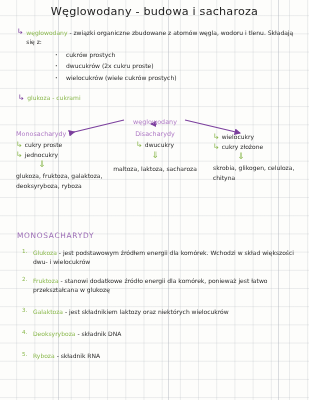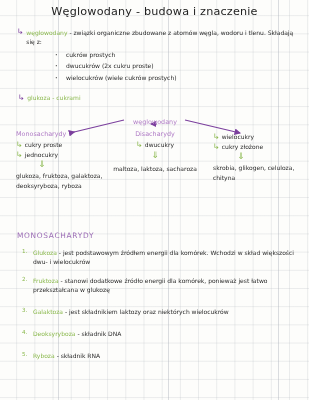--- a/index.html
+++ b/index.html
@@ -120,21 +120,21 @@
 </style>
 </head>
 <body>
 
 <div id="page">
 
   <div class="vedge" style="left:58px;"></div>
   <div class="vedge" style="left:168px;"></div>
   <div class="vedge" style="left:278px;"></div>
 
-  <div class="title">Węglowodany - budowa i znaczenie</div>
+  <div class="title">Węglowodany - budowa i sacharoza</div>
 
   <div class="intro">
     <div class="intro-row">
       <span class="hook">↳</span>
       <div class="intro-text">
         <span class="grn">węglowodany</span>
         <span>- związki organiczne zbudowane z atomów węgla, wodoru i tlenu. Składają się z:</span>
       </div>
     </div>
     <ul class="bullets">

